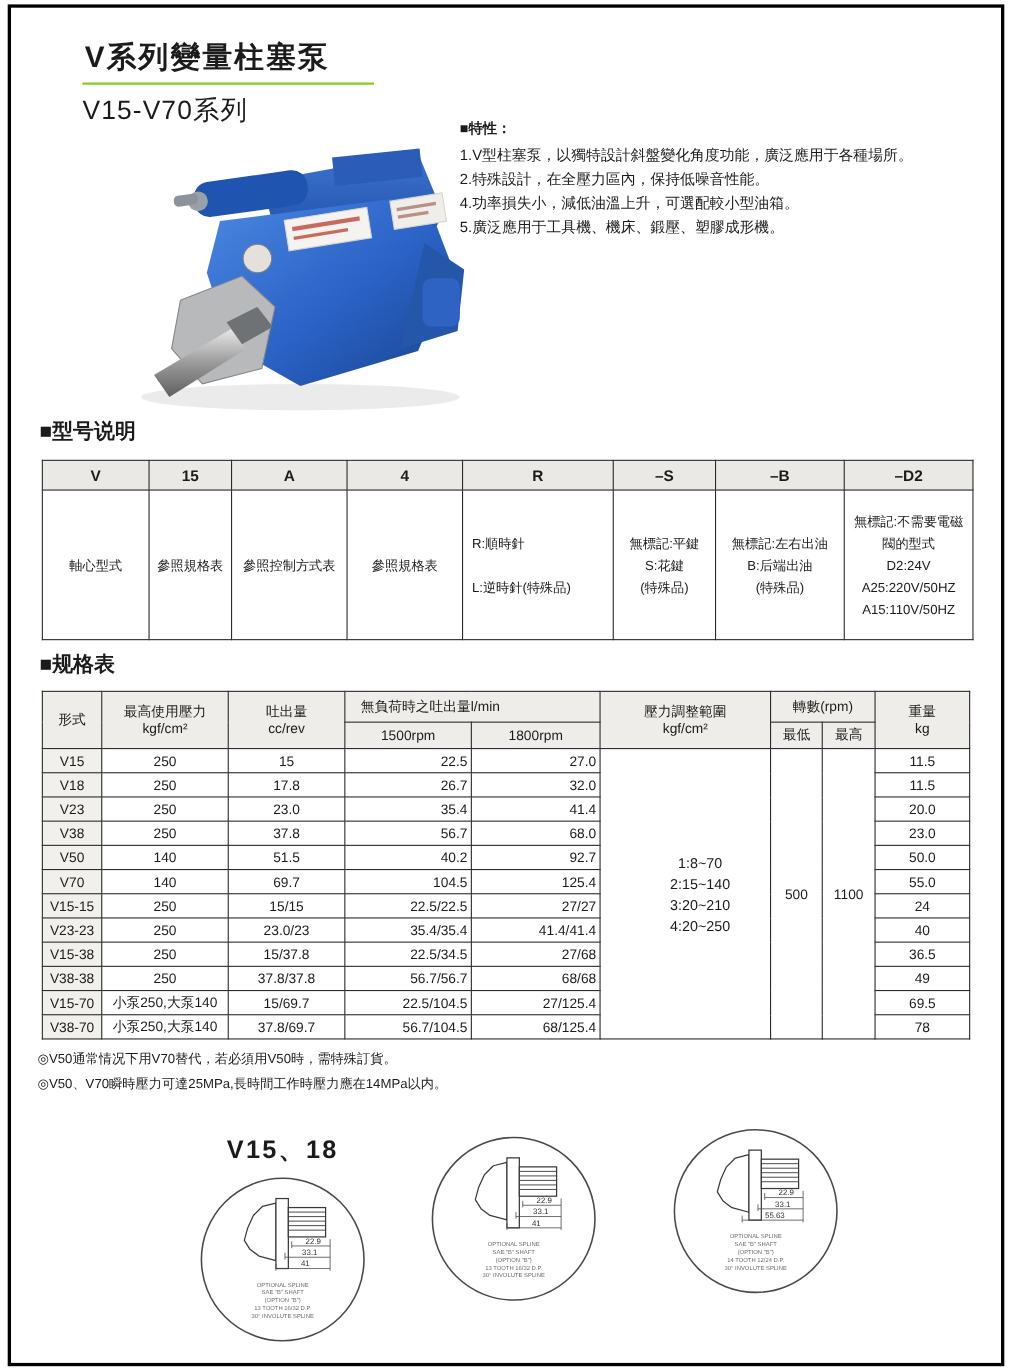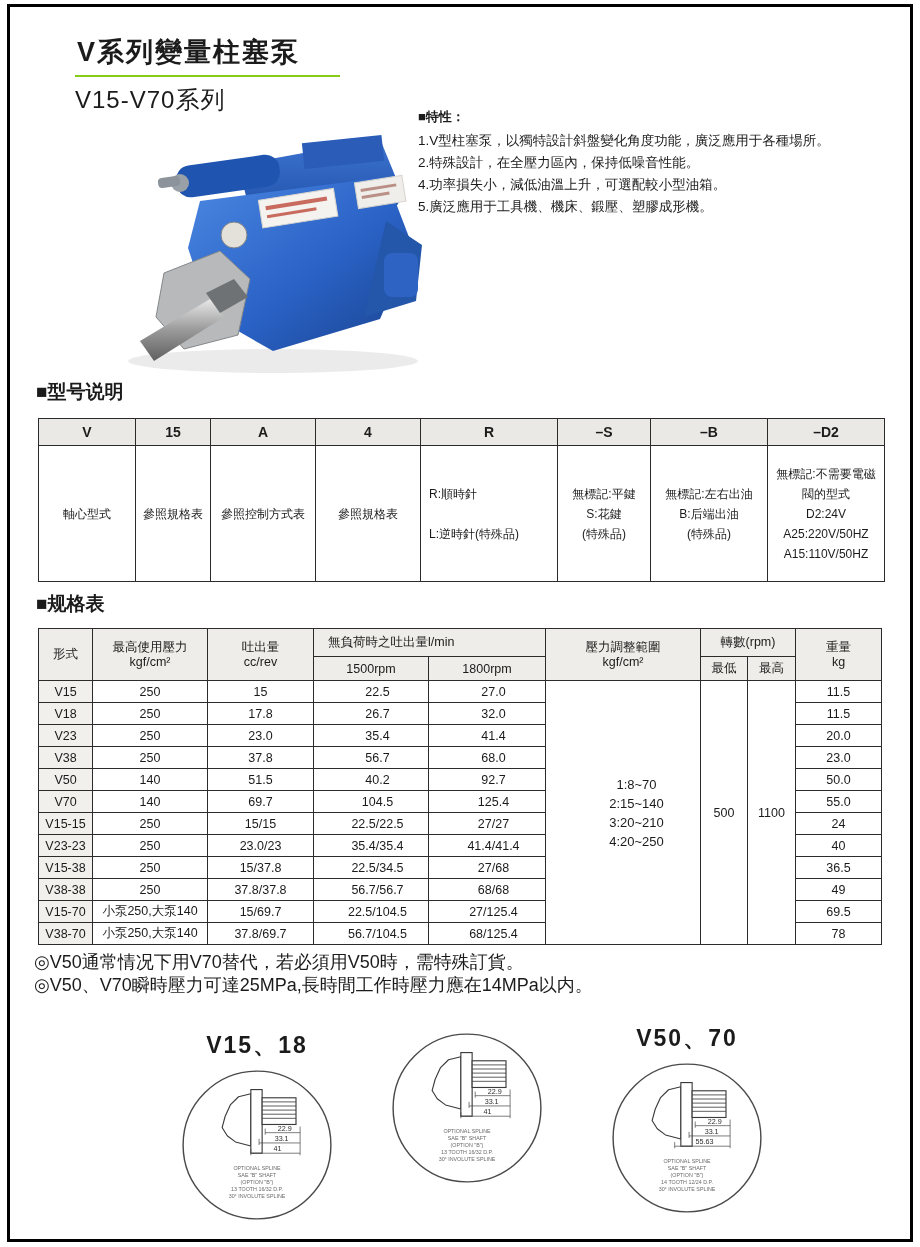--- a/index.html
+++ b/index.html
@@ -39,29 +39,29 @@
   .model-table .labels td { height:30px; font-size:12.5px; background:#f3f2ef; }
   .model-table .details td { height:136px; font-size:12px; white-space:pre-line; line-height:20px; padding:2px 4px; }
   .model-table .details td.al { text-align:left; padding-left:8px; }
 
   
   .spec-table { position:absolute; left:38px; top:628px; width:843px; }
   .spec-table th { font-size:12.5px; background:#efede9; padding:1px 2px; }
   .spec-table thead tr:first-child th { height:28px; }
   .spec-table thead tr:last-child th { height:24px; }
   .spec-table td { height:22px; font-size:12.5px; text-align:center; padding:0 3px; }
-  .spec-table td.c3, .spec-table td.c4 { text-align:center; padding-left:16px; }
+  .spec-table td.c3, .spec-table td.c4 { text-align:right; padding-left:16px; }
   .spec-table td.c0 { background:#f1f0ed; }
   .spec-table td.range { text-align:center; padding-left:30px; white-space:pre-line; line-height:19px; font-size:13px; }
   .two-line { line-height:15px; display:block; white-space:pre-line; }
   .noload-h { text-align:left; padding-left:14px !important; }
 
   
   .notes { position:absolute; left:34px; top:951px; }
-  .notes div { font-size:18px; line-height:23px; }
+  .notes div { font-size:12px; line-height:23px; }
 
   
   .diagram { position:absolute; width:170px; text-align:center; }
   #diag-0 { left:172px; top:1030px; }
   #diag-1 { left:382px; top:1030px; }
   #diag-2 { left:602px; top:1023px; }
   .diagram .dtitle { font-size:23px; font-weight:bold; letter-spacing:2px; margin-bottom:6px; }
   .dcircle { width:156px; height:156px; }
   .circ { fill:#fff; stroke:#4a4a4a; stroke-width:1.4; }
   .ln { fill:#fff; stroke:#3a3a3a; stroke-width:1.1; }
@@ -373,21 +373,20 @@
     <text class="dt" x="96" y="82">41</text>
     <text class="at" x="76" y="100">OPTIONAL SPLINE</text>
     <text class="at" x="76" y="107">SAE "B" SHAFT</text>
     <text class="at" x="76" y="114">(OPTION "B")</text>
     <text class="at" x="76" y="121">13 TOOTH 16/32 D.P.</text>
     <text class="at" x="76" y="128">30° INVOLUTE SPLINE</text>
   </svg>
 </div>
 
 <div class="diagram" id="diag-2">
-  <div class="dtitle">V50、70</div>
   <svg class="dcircle" viewBox="0 0 152 152">
     <circle class="circ" cx="76" cy="76" r="72"></circle>
     <path class="sil" d="M70,26 L58,29 L50,37 L45,48 L42,59 L47,67 L55,73 L70,77 Z"></path>
     <rect class="ln" x="70" y="22" width="11" height="62"></rect>
     <rect class="ln" x="81" y="30" width="33" height="26"></rect>
     <path class="teeth" d="M81,34 H114 M81,38 H114 M81,42 H114 M81,46 H114 M81,50 H114"></path>
     <path class="dim" d="M84,64 H118 M78,74 H118 M64,84 H118 M84,60 V66 M118,58 V86 M78,70 V76 M64,80 V86"></path>
     <text class="dt" x="103" y="62">22.9</text>
     <text class="dt" x="100" y="72">33.1</text>
     <text class="dt" x="93" y="82">55.63</text>

